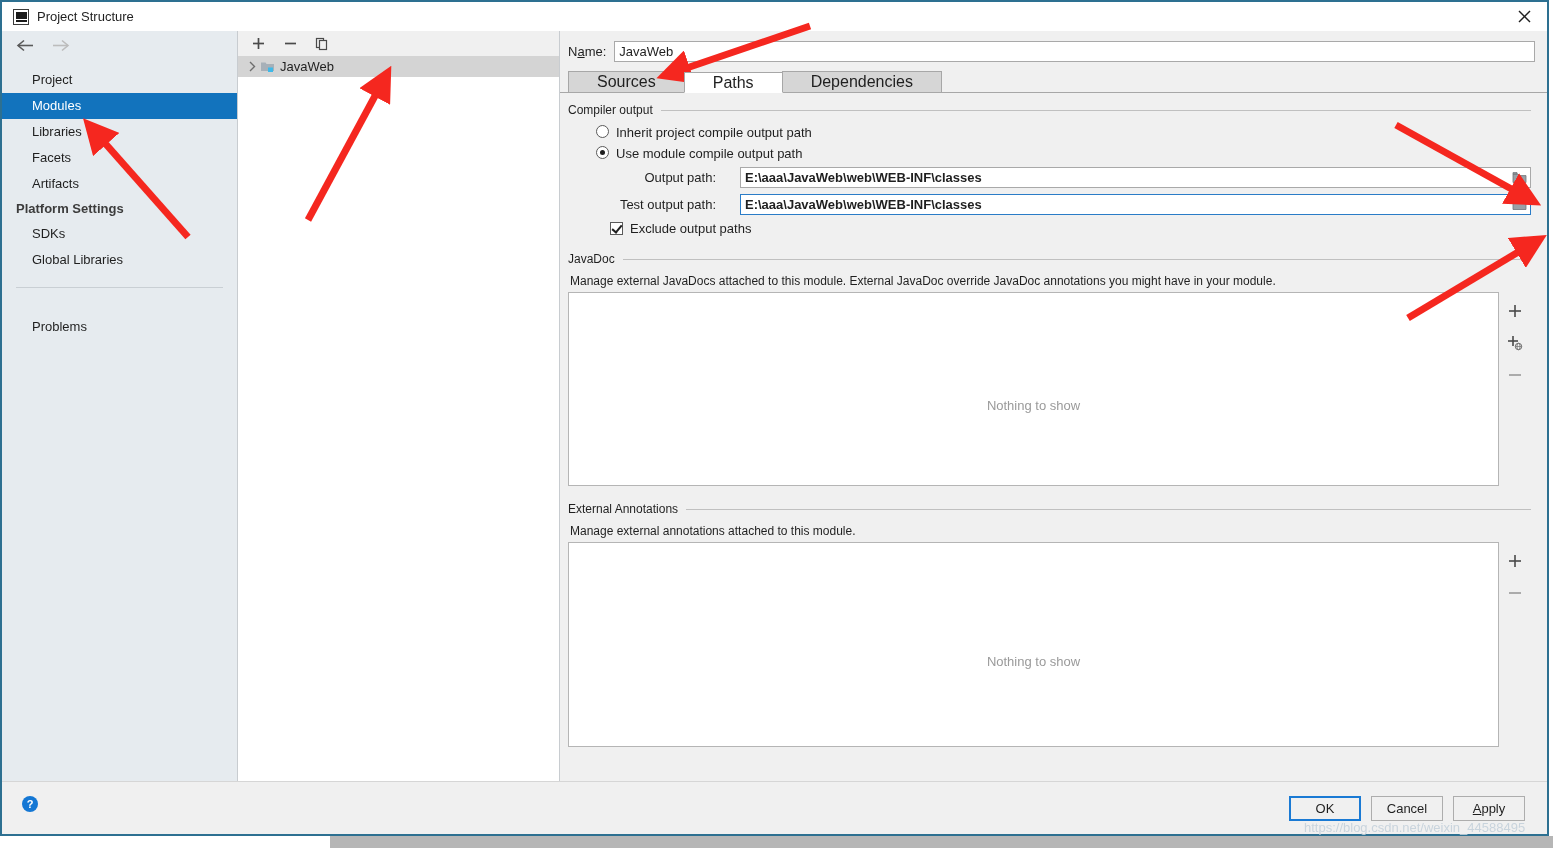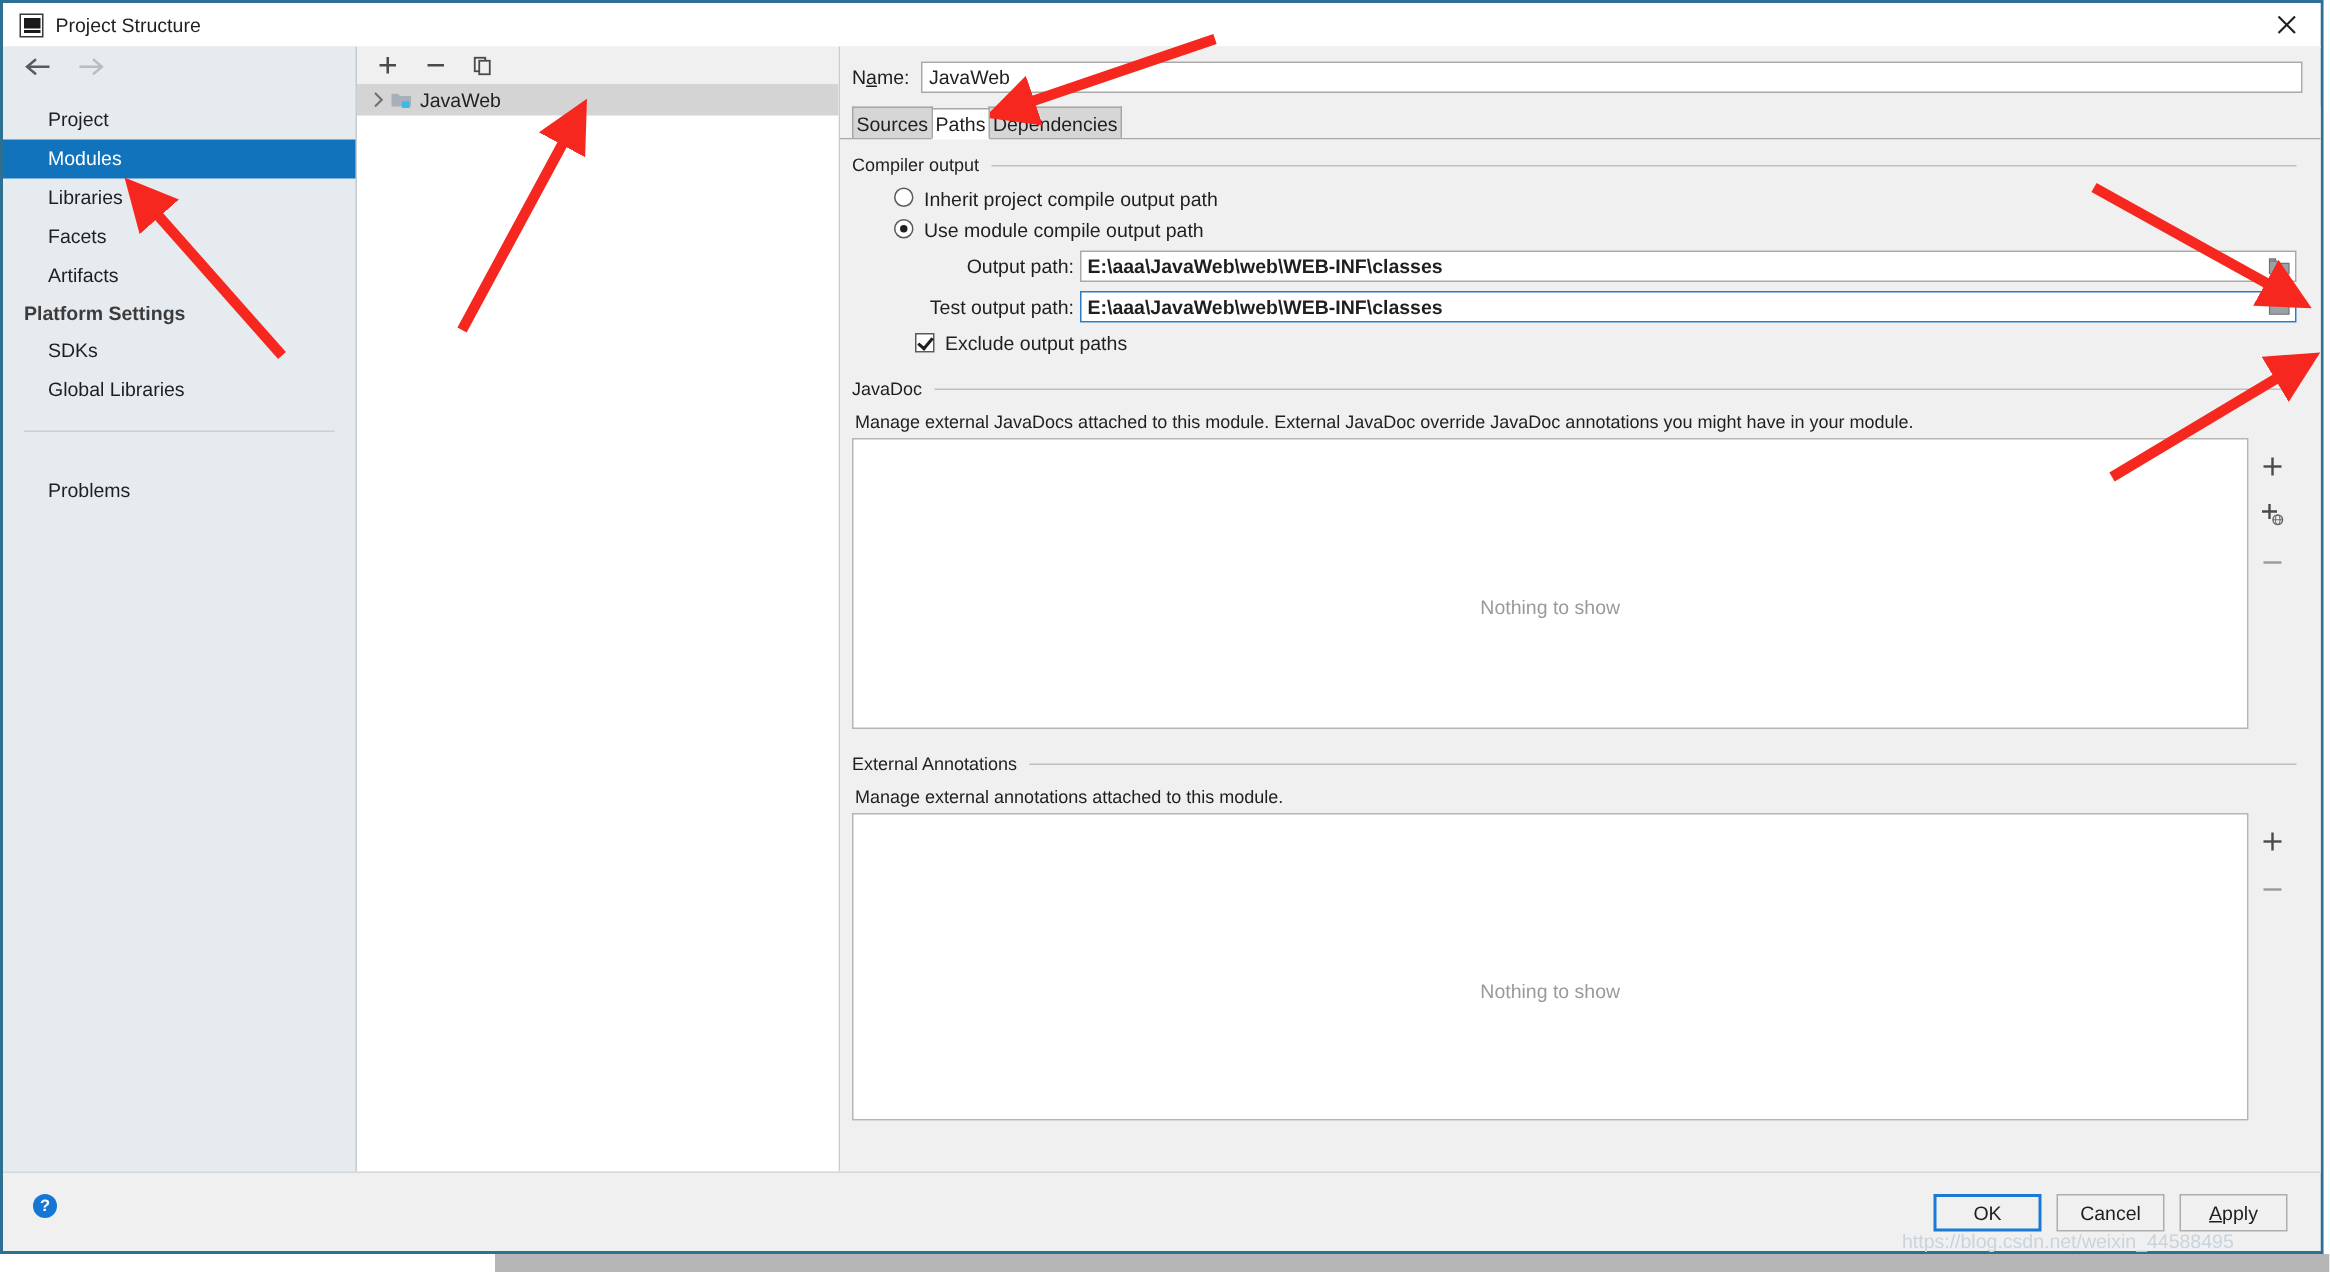--- a/index.html
+++ b/index.html
@@ -140,23 +140,23 @@
     font-family: "Liberation Sans", sans-serif;
   }
 
   
   #tab-strip {
     height: 22px; display: flex; align-items: flex-end;
     padding-left: 8px; box-sizing: border-box;
     border-bottom: 1px solid #a7a7a7; background: #f0f0f0;
   }
   .tab {
-    height: 21px; padding: 0 2px;
+    height: 21px; padding: 0 28px;
     display: flex; align-items: center;
-    font-size: 13px; color: #1f1f1f;
+    font-size: 16px; color: #1f1f1f;
     background: #d6d6d6; border: 1px solid #a7a7a7;
     border-bottom: none; margin-right: -1px; cursor: pointer;
     box-sizing: border-box;
   }
   .tab.active {
     background: #ffffff; border-bottom: 1px solid #ffffff;
     position: relative; z-index: 2; margin-bottom: -1px;
   }
 
   #tab-content {
@@ -181,21 +181,21 @@
     width: 13px; height: 13px; border-radius: 50%;
     border: 1px solid #5a5a5a; background: #ffffff;
     box-sizing: border-box; position: relative; flex: none;
   }
   .radio.on::after {
     content: ""; position: absolute; left: 3px; top: 3px;
     width: 5px; height: 5px; border-radius: 50%; background: #1f1f1f;
   }
 
   .path-row {
-    display: flex; align-items: center; margin: 0 0 6px 0; gap: 4px;
+    display: flex; align-items: center; margin: 0 0 6px 0; gap: 24px;
   }
   .path-label {
     width: 148px; text-align: right; font-size: 13px; color: #1f1f1f;
     flex: none;
   }
   .path-field {
     flex: 1; height: 21px; background: #ffffff;
     border: 1px solid #a9a9a9; box-sizing: border-box;
     display: flex; align-items: center; min-width: 0;
     position: relative;
@@ -275,21 +275,21 @@
   }
   .dlg-btn.default { border: 2px solid #1a7ad4; }
   .dlg-btn u { text-decoration: underline; }
 
   
   #arrows { position: absolute; left: 0; top: 0; width: 1553px; height: 848px;
             pointer-events: none; }
 
   
   #watermark {
-    position: absolute; left: 1268px; top: 820px;
+    position: absolute; left: 1304px; top: 820px;
     font-size: 13px; color: #c9d4dd; white-space: nowrap;
     font-family: "Liberation Sans", sans-serif;
   }
 </style>
 </head>
 <body>
 
 <div id="backdrop"></div>
 <div id="bg-frags">
     <div class="bg-frag" style="top: 78px;">m</div>

